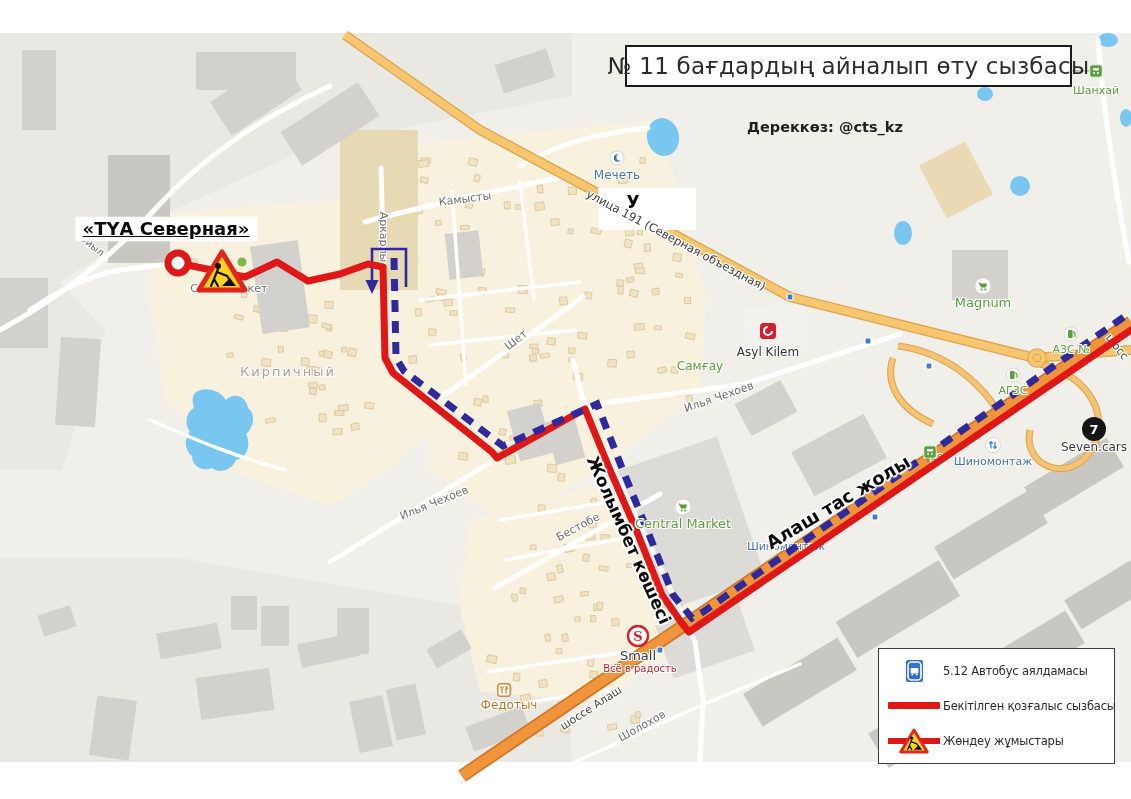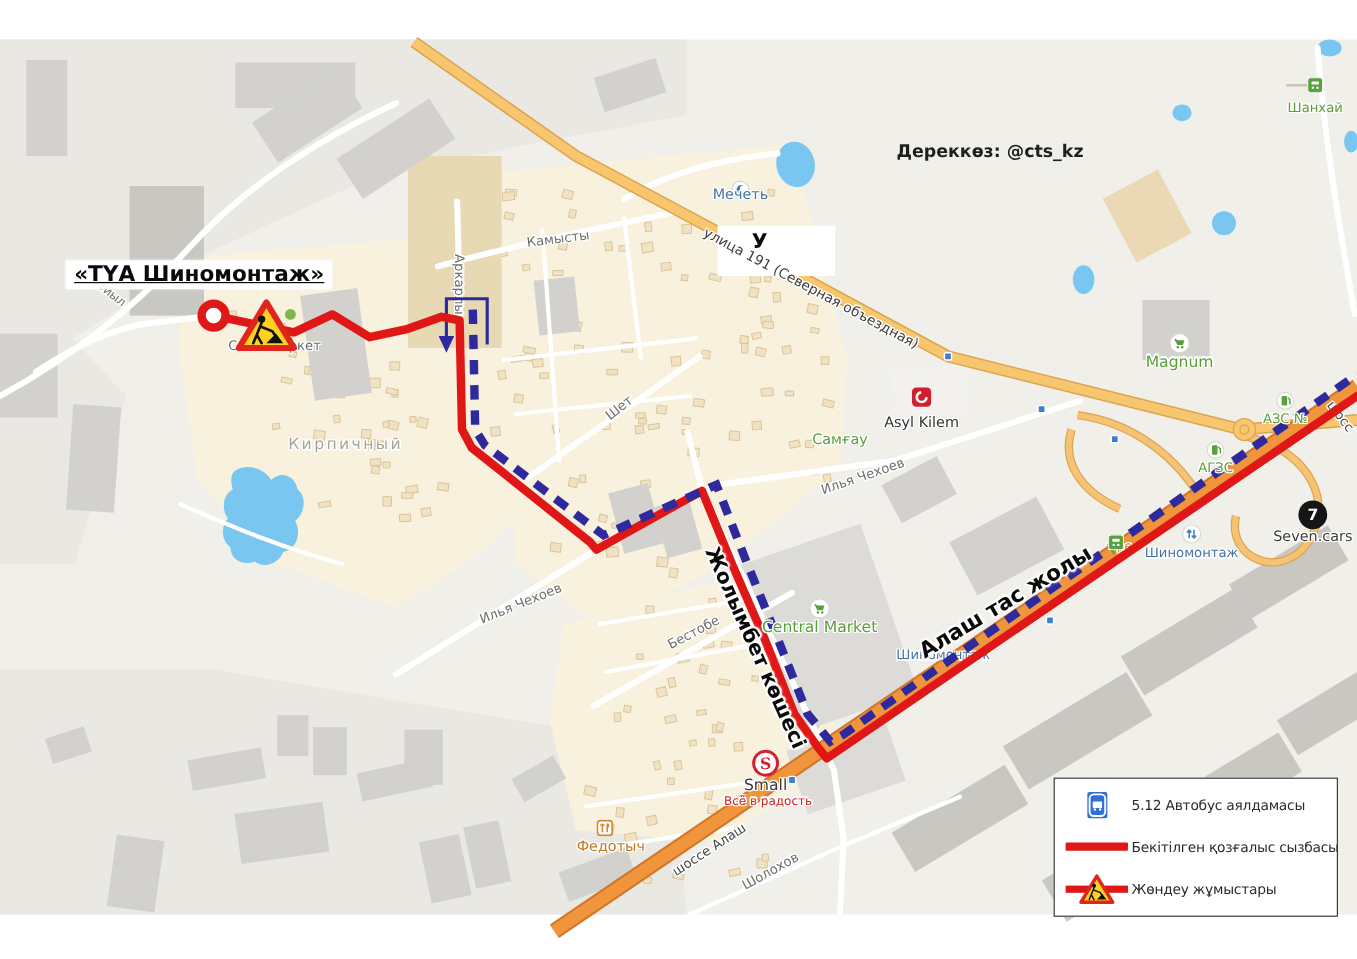--- a/index.html
+++ b/index.html
@@ -365,21 +365,21 @@
       <line x1="928" y1="457" x2="928" y2="462" stroke="#4da03f" stroke-width="1.6"></line>
     </g>
   </svg>
 
   <div class="layer" id="poi-layer">
       <div class="poi-icon" style="left: 617px; top: 158px;"><svg width="16" height="16" viewBox="-8 -8 16 16">
           <circle r="7" fill="#fff" stroke="#c9d6e2"></circle>
           <circle cx="0.6" r="3.8" fill="#4576a3"></circle>
           <circle cx="2.6" cy="-0.6" r="3.1" fill="#fff"></circle>
         </svg></div>
-      <div class="poi-label halo" style="left: 617px; top: 162px; font-size: 12px; color: rgb(69, 118, 163);">Мечеть</div>
+      <div class="poi-label halo" style="left: 617px; top: 175px; font-size: 12px; color: rgb(69, 118, 163);">Мечеть</div>
       <div class="poi-icon" style="left: 983px; top: 286px;"><svg width="17" height="17" viewBox="-8.5 -8.5 17 17">
           <circle r="8" fill="#fff" stroke="#d8d8d3"></circle>
           <path d="M-4.5,-3.5 h1.5 l1,1 h6 l-1.2,4 h-4.6 z" fill="#5a9e3c"></path>
           <circle cx="-1.4" cy="3.4" r="1" fill="#5a9e3c"></circle>
           <circle cx="2.2" cy="3.4" r="1" fill="#5a9e3c"></circle>
         </svg></div>
       <div class="poi-label halo" style="left: 983px; top: 302px; font-size: 13px; color: rgb(90, 158, 60);">Magnum</div>
       <div class="poi-icon" style="left: 683px; top: 507px;"><svg width="17" height="17" viewBox="-8.5 -8.5 17 17">
           <circle r="8" fill="#fff" stroke="#d8d8d3"></circle>
           <path d="M-4.5,-3.5 h1.5 l1,1 h6 l-1.2,4 h-4.6 z" fill="#5a9e3c"></path>
@@ -436,26 +436,29 @@
       <div class="poi-label halo" style="left: 504px; top: 705px; font-size: 12px; color: rgb(192, 120, 40); padding-left: 10px;">Федотыч</div>
       <div class="poi-icon" style="left: 930px; top: 452px;"><svg width="13" height="13" viewBox="0 0 13 13">
           <rect width="13" height="13" rx="2.5" fill="#5aa13f" stroke="#fff" stroke-width="1.4"></rect>
           <rect x="3.4" y="3.4" width="6.2" height="2.6" rx="0.8" fill="#fff"></rect>
           <circle cx="4.6" cy="8.6" r="1" fill="#fff"></circle>
           <circle cx="8.4" cy="8.6" r="1" fill="#fff"></circle>
         </svg></div>
     </div>
 
   <div class="layer" id="annot-layer">
-      <div class="annot annot-box" style="left: 166px; top: 229px; font-size: 18px; transform: translate(-50%, -50%) rotate(0deg);">«ТҮА Шиномонтаж»</div>
+      <div class="annot annot-box" style="left: 166px; top: 229px; font-size: 18px; transform: translate(-50%, -50%) rotate(0deg);">«ТҮА Северная»</div>
       <div class="annot halo2" style="left: 633px; top: 202px; font-size: 17px; transform: translate(-50%, -50%) rotate(0deg);">У</div>
       <div class="annot halo2" style="left: 629px; top: 540px; font-size: 17px; transform: translate(-50%, -50%) rotate(66deg);">Жолымбет көшесі</div>
       <div class="annot halo2" style="left: 838px; top: 502px; font-size: 18px; transform: translate(-50%, -50%) rotate(-31deg);">Алаш тас жолы</div>
     </div>
 
+  <div class="title-box">
+    <span>№ 11 бағдардың айналып өту сызбасы</span>
+  </div>
   <div class="source-line">Дереккөз: @cts_kz</div>
 
   <div class="legend">
     <div class="lg-row">
       <div class="lg-ic">
         <svg width="17" height="22" viewBox="0 0 17 22">
           <rect width="17" height="22" rx="2" fill="#2f6fd6"></rect>
           <rect x="2" y="2" width="13" height="18" rx="3.5" fill="none" stroke="#fff" stroke-width="1.6"></rect>
           <rect x="4.6" y="8" width="7.8" height="5.4" rx="1" fill="#fff"></rect>
           <circle cx="6.4" cy="14.6" r="1" fill="#fff"></circle>

